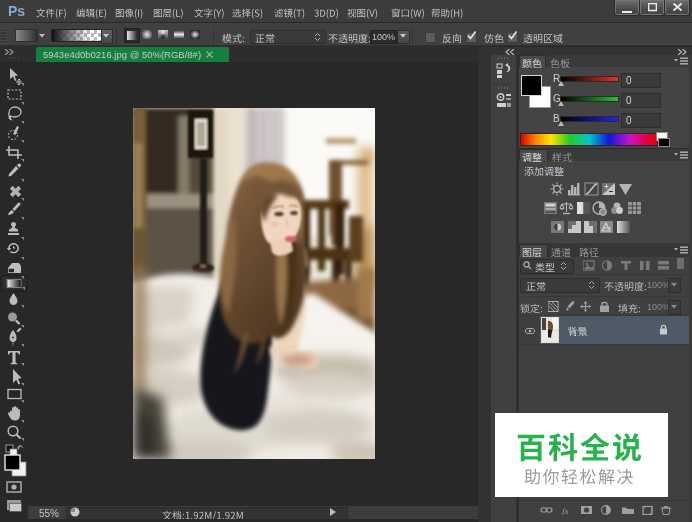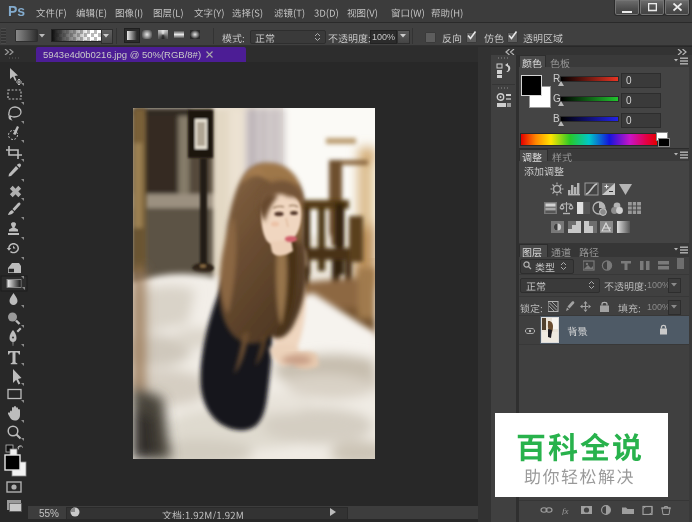--- a/index.html
+++ b/index.html
@@ -17,21 +17,21 @@
           font-size:10px;line-height:14px;border-radius:0 0 3px 3px;
           box-shadow:inset 0 0 0 1px #757575;}
   
   #optbar{left:0;top:23px;width:692px;height:22px;background:#404040;
           border-bottom:1px solid #303030;color:#cfcfcf;font-size:11px;}
   .grip{width:5px;background:repeating-linear-gradient(#4a4a4a 0 1px,#353535 1px 3px);}
   .dd{background:#3a3a3a;border:1px solid #2e2e2e;border-radius:2px;color:#cfcfcf;font-size:11px;}
   .cbx{width:9px;height:9px;background:#5d5d5d;border:1px solid #3a3a3a;border-radius:1px;}
   
   #tabbar{left:0;top:46px;width:490px;height:16px;background:#2d2d2d;}
-  #doctab{left:36px;top:47px;width:210px;height:15px;background:#4c1d95;color:#c9c9c9;
+  #doctab{left:36px;top:47px;width:193px;height:15px;background:#15803d;color:#c9c9c9;
           font-size:9.5px;border-radius:2px 2px 0 0;white-space:nowrap;overflow:hidden;}
   
   #canvas{left:28px;top:62px;width:450px;height:444px;background:#282828;}
   #chrome-band{left:478px;top:62px;width:12px;height:444px;background:#353535;}
   
   #statusbar{left:28px;top:506px;width:450px;height:13px;background:#3d3d3d;color:#c2c2c2;font-size:10px;}
   #statuswell{left:66px;top:507px;width:280px;height:11px;background:#333;border:1px solid #2b2b2b;}
   .valbox{background:#3a3a3a;border:1px solid #2d2d2d;color:#d0d0d0;font-size:10px;}
 </style>
 </head>

